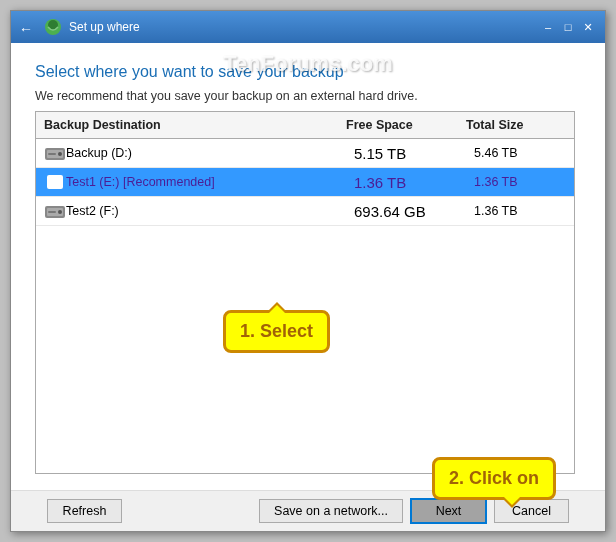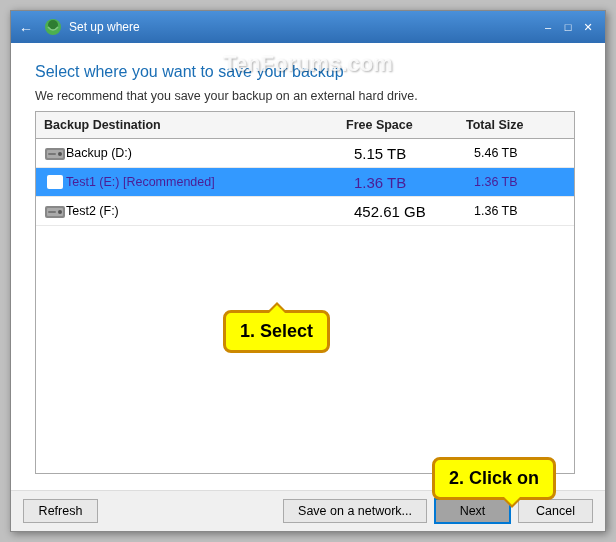--- a/index.html
+++ b/index.html
@@ -185,21 +185,21 @@
     }
 
     .row-totalsize {
       font-size: 12.5px;
       padding-left: 8px;
     }
 
     .footer {
       background: #f0f0f0;
       border-top: 1px solid #ddd;
-      padding: 8px 12px;
+      padding: 8px 36px;
       display: flex;
       align-items: center;
       justify-content: space-between;
       flex-shrink: 0;
     }
 
     .footer-left {
       display: flex;
       gap: 8px;
     }
@@ -239,21 +239,21 @@
       border-radius: 9px;
     }
 
     .callout-bubble {
       background: #ffff00;
       border: 3px solid #cc8800;
       border-radius: 8px;
       padding: 8px 14px;
       font-size: 18px;
       font-weight: bold;
-      color: #000000;
+      color: #a16207;
       position: relative;
       display: inline-block;
     }
 
     .callout-bubble.pointing-up::after {
       content: '';
       position: absolute;
       top: -18px;
       left: 50%;
       transform: translateX(-50%);
@@ -369,21 +369,21 @@
           <div class="row-icon">
             <svg width="22" height="18" viewBox="0 0 22 18">
               <rect x="1" y="4" width="20" height="12" rx="2" fill="#888"></rect>
               <rect x="3" y="6" width="16" height="8" rx="1" fill="#aaa"></rect>
               <circle cx="16" cy="10" r="2" fill="#555"></circle>
               <rect x="4" y="9" width="8" height="2" rx="1" fill="#777"></rect>
             </svg>
           </div>
           <span class="row-name">Test2 (F:)</span>
         </div>
-        <div class="row-freespace">452.61 GB</div>
+        <div class="row-freespace">693.64 GB</div>
         <div class="row-totalsize">1.36 TB</div>
       </div>
     </div>
   </div>
 
   <div class="footer">
     <div class="footer-left">
       <button class="btn">Refresh</button>
     </div>
     <div class="footer-right">

